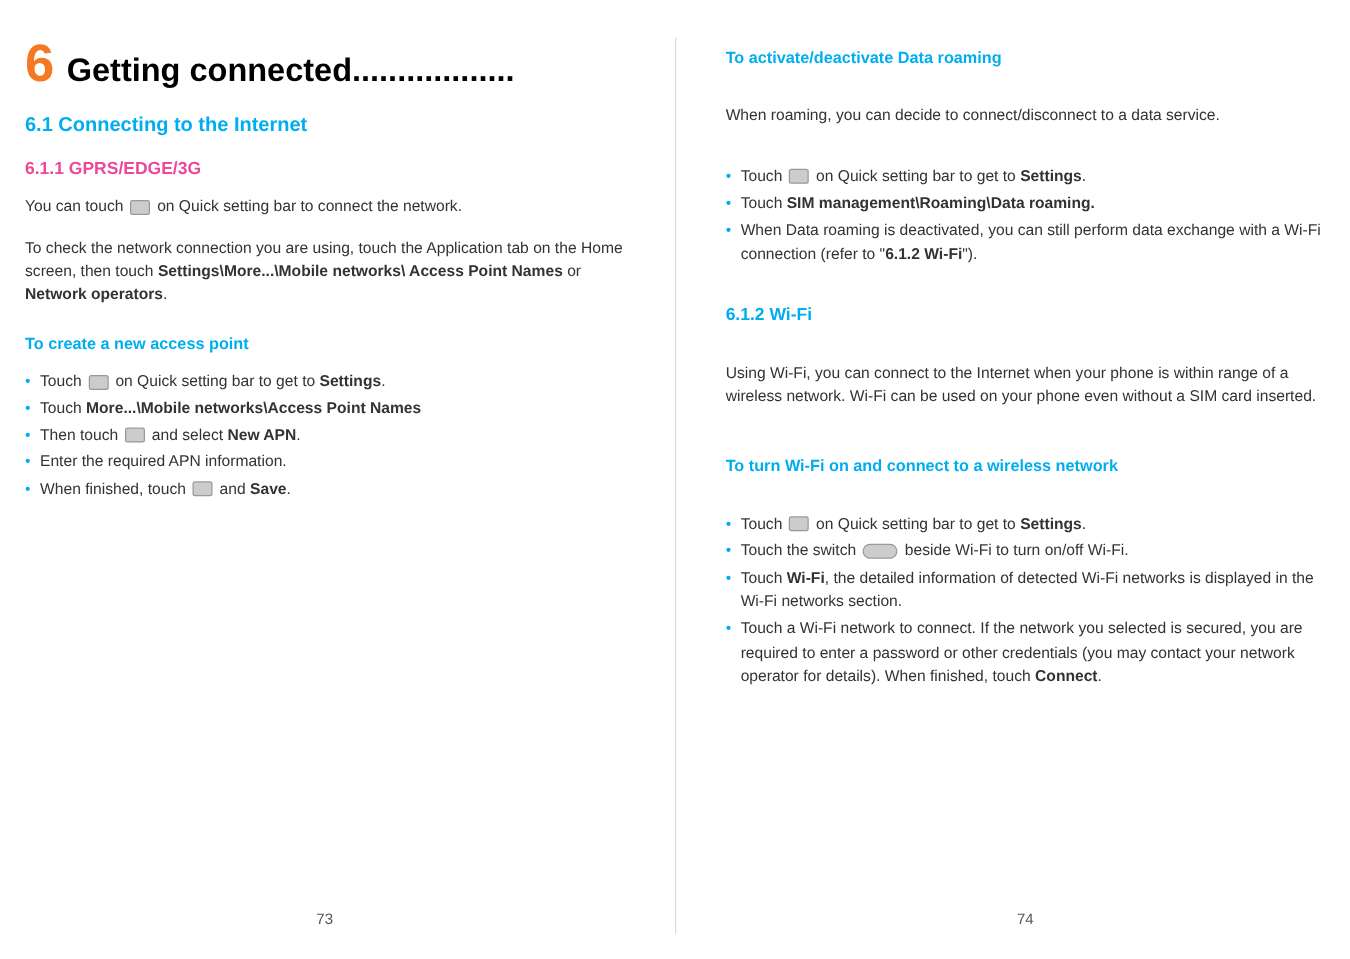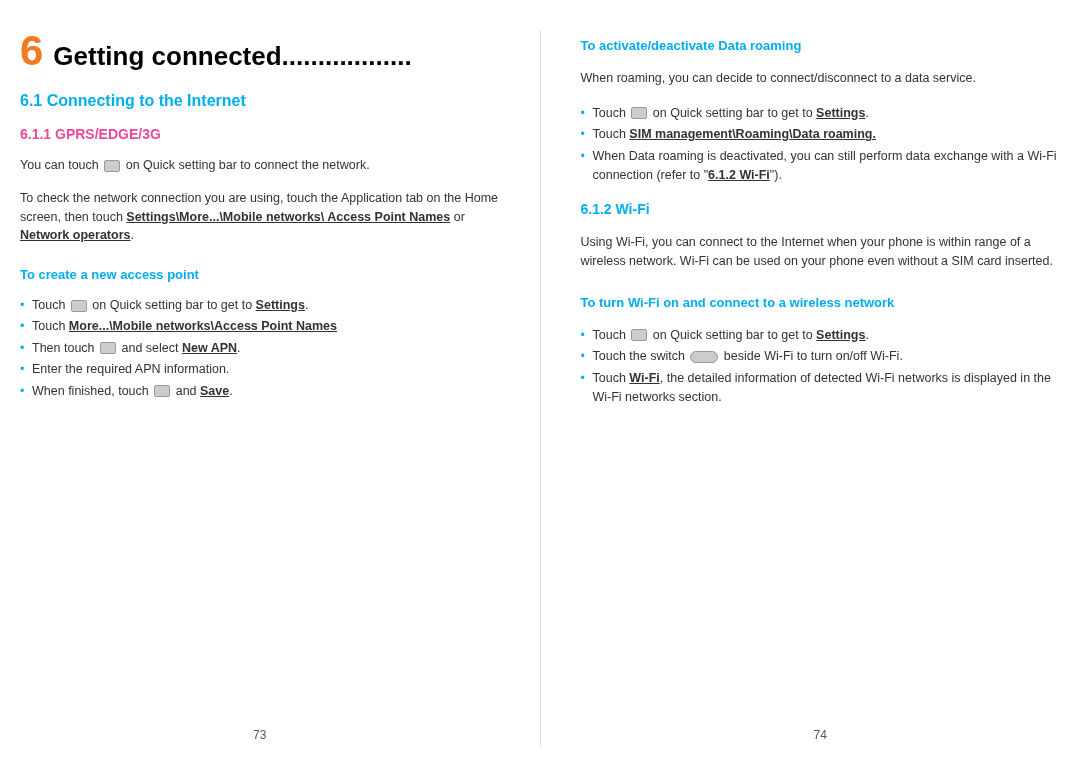--- a/index.html
+++ b/index.html
@@ -24,21 +24,21 @@
       flex: 1;
       display: flex;
       flex-direction: column;
       gap: 10px;
       padding-right: 10px;
     }
     .right-column {
       flex: 1;
       display: flex;
       flex-direction: column;
-      gap: 12px;
+      gap: 26px;
       padding-left: 10px;
       border-left: none;
     }
     .chapter-header {
       display: flex;
       align-items: baseline;
       gap: 10px;
       margin-bottom: 6px;
     }
     .chapter-number {
@@ -98,21 +98,21 @@
       padding-left: 12px;
       position: relative;
       margin-bottom: 2px;
     }
     .bullet-list li::before {
       content: '•';
       position: absolute;
       left: 0;
       color: #00aeef;
     }
-    .bold { font-weight: bold; text-decoration: underline; }
+    .bold { font-weight: bold; }
     .icon-placeholder {
       display: inline-block;
       width: 16px;
       height: 12px;
       background: #ccc;
       border: 1px solid #999;
       vertical-align: middle;
       margin: 0 2px;
       border-radius: 2px;
     }
@@ -191,20 +191,21 @@
     <div class="subsection-title-blue">6.1.2   Wi-Fi</div>
 
     <p>Using Wi-Fi, you can connect to the Internet when your phone is within range of a wireless network. Wi-Fi can be used on your phone even without a SIM card inserted.</p>
 
     <div class="bold-heading">To turn Wi-Fi on and connect to a wireless network</div>
 
     <ul class="bullet-list">
       <li>Touch <span class="icon-placeholder"></span> on Quick setting bar to get to <span class="bold">Settings</span>.</li>
       <li>Touch the switch <span class="switch-placeholder"></span> beside Wi-Fi to turn on/off Wi-Fi.</li>
       <li>Touch <span class="bold">Wi-Fi</span>, the detailed information of detected Wi-Fi networks is displayed in the Wi-Fi networks section.</li>
+      <li>Touch a Wi-Fi network to connect. If the network you selected is secured, you are required to enter a password or other credentials (you may contact your network operator for details). When finished, touch <span class="bold">Connect</span>.</li>
     </ul>
 
     <div style="flex:1"></div>
     <div style="text-align:center; padding-bottom: 5px;">
       <span class="footer-number">74</span>
     </div>
   </div>
 </div>
 
 </body></html>

